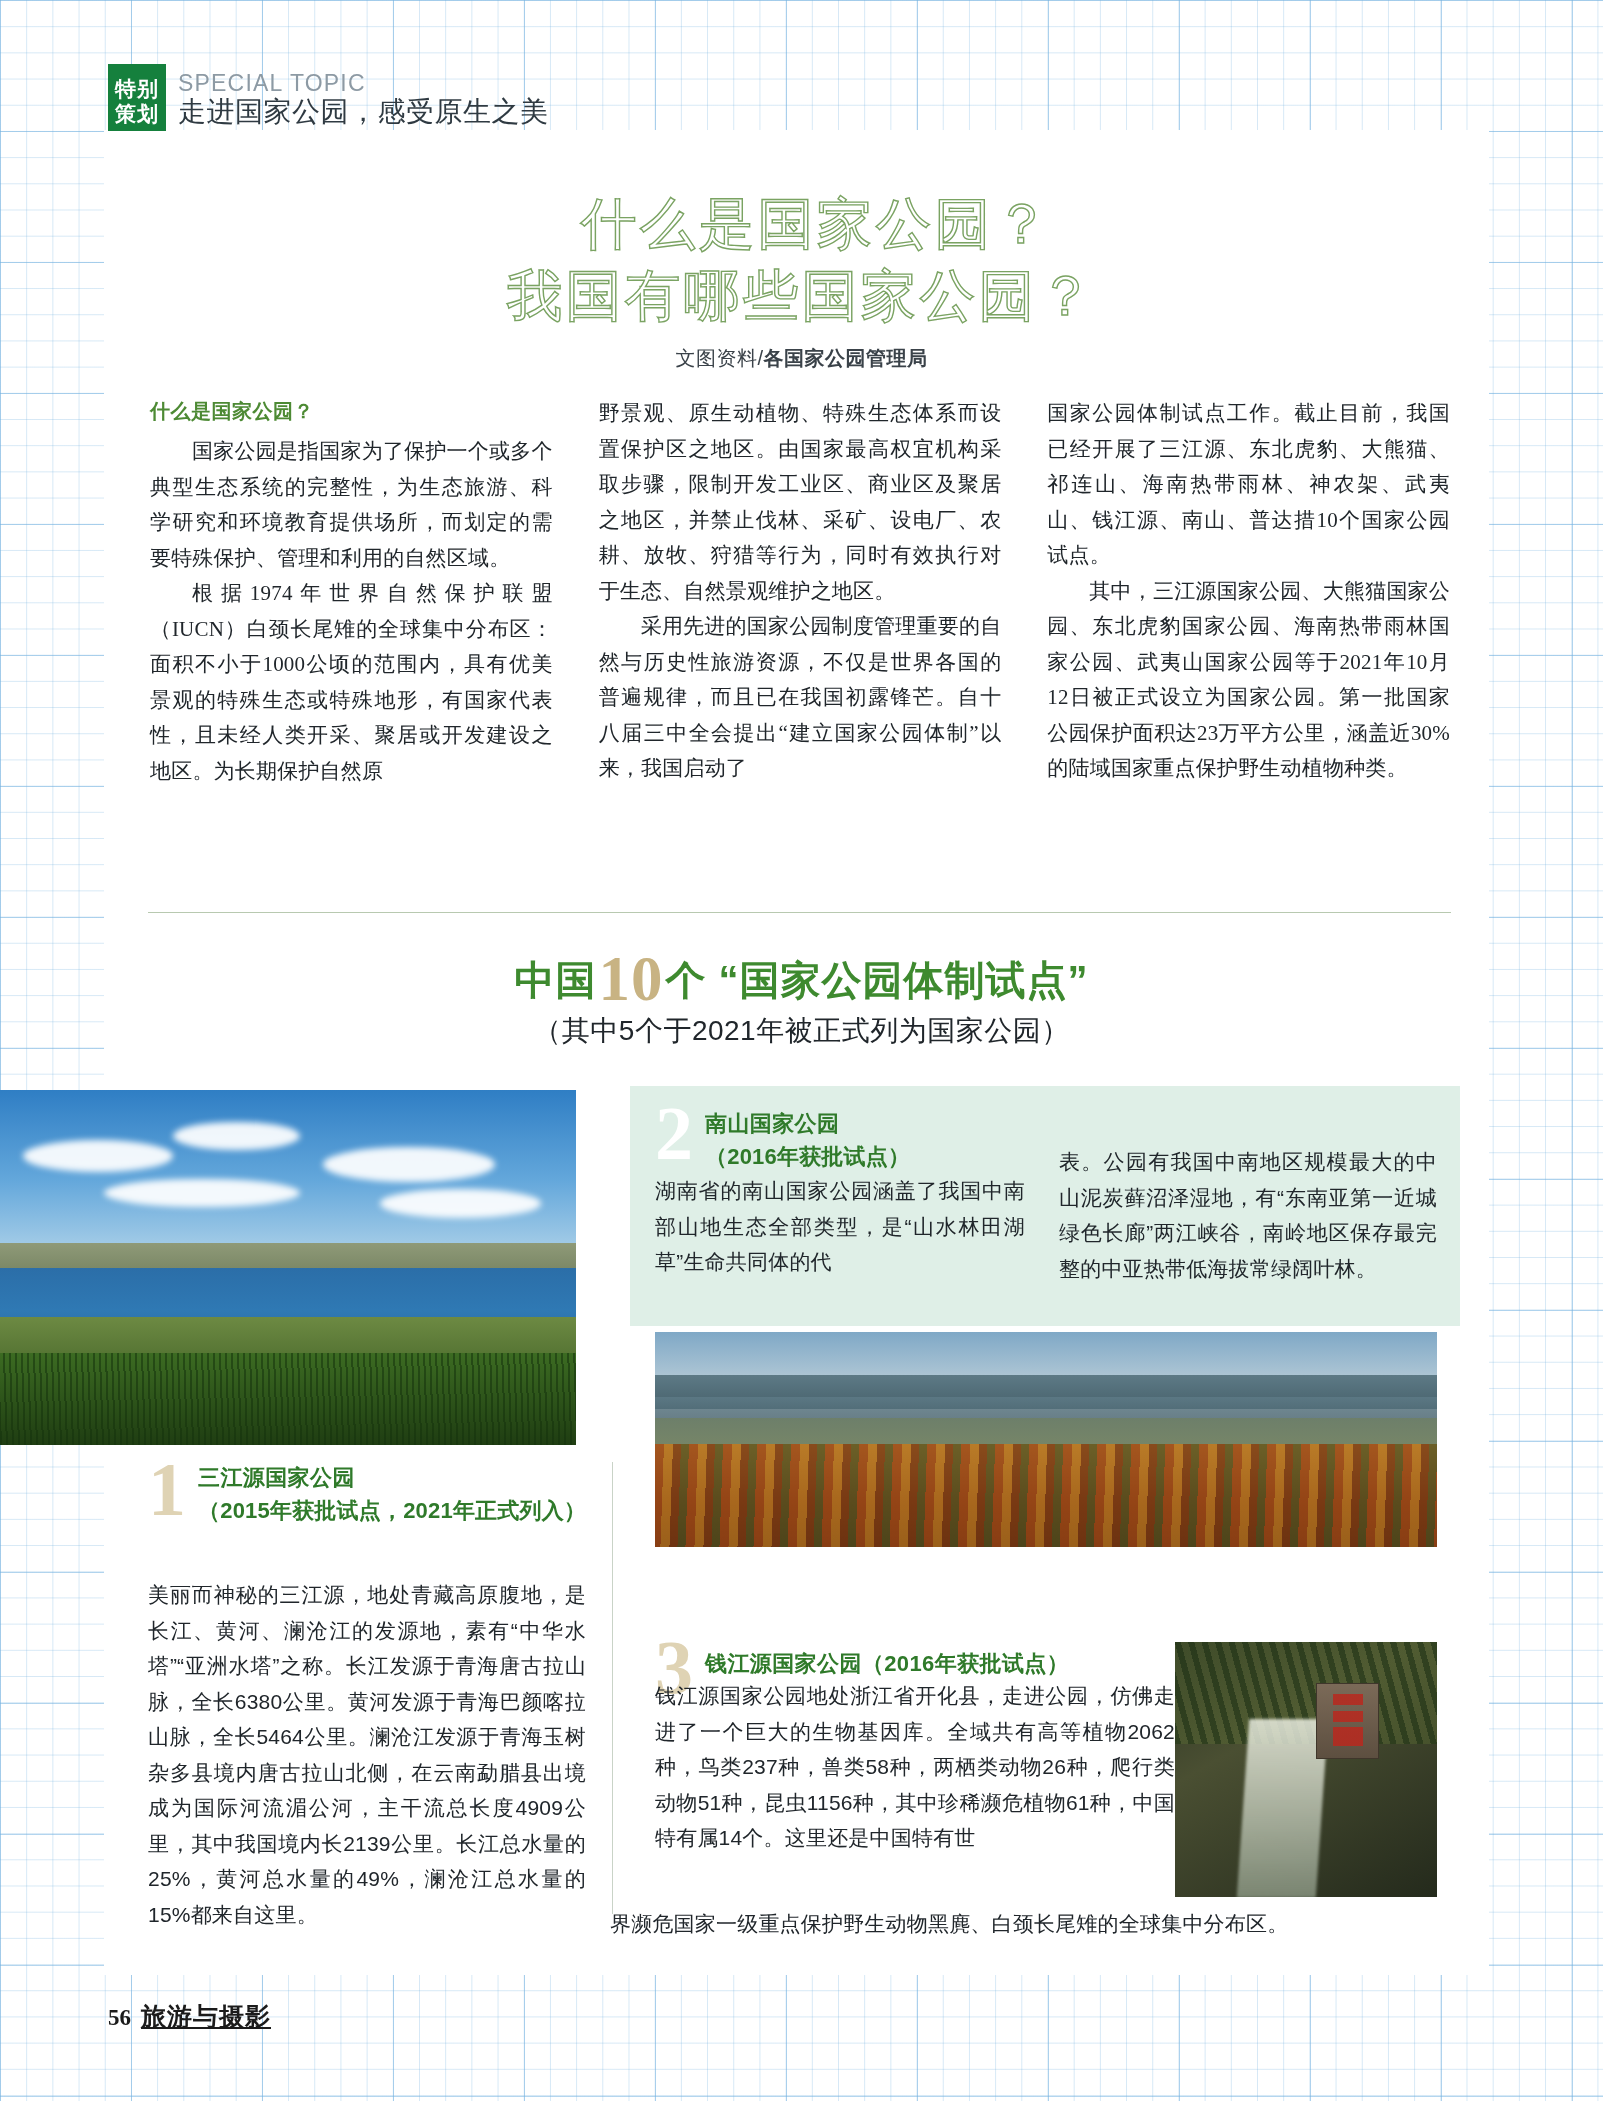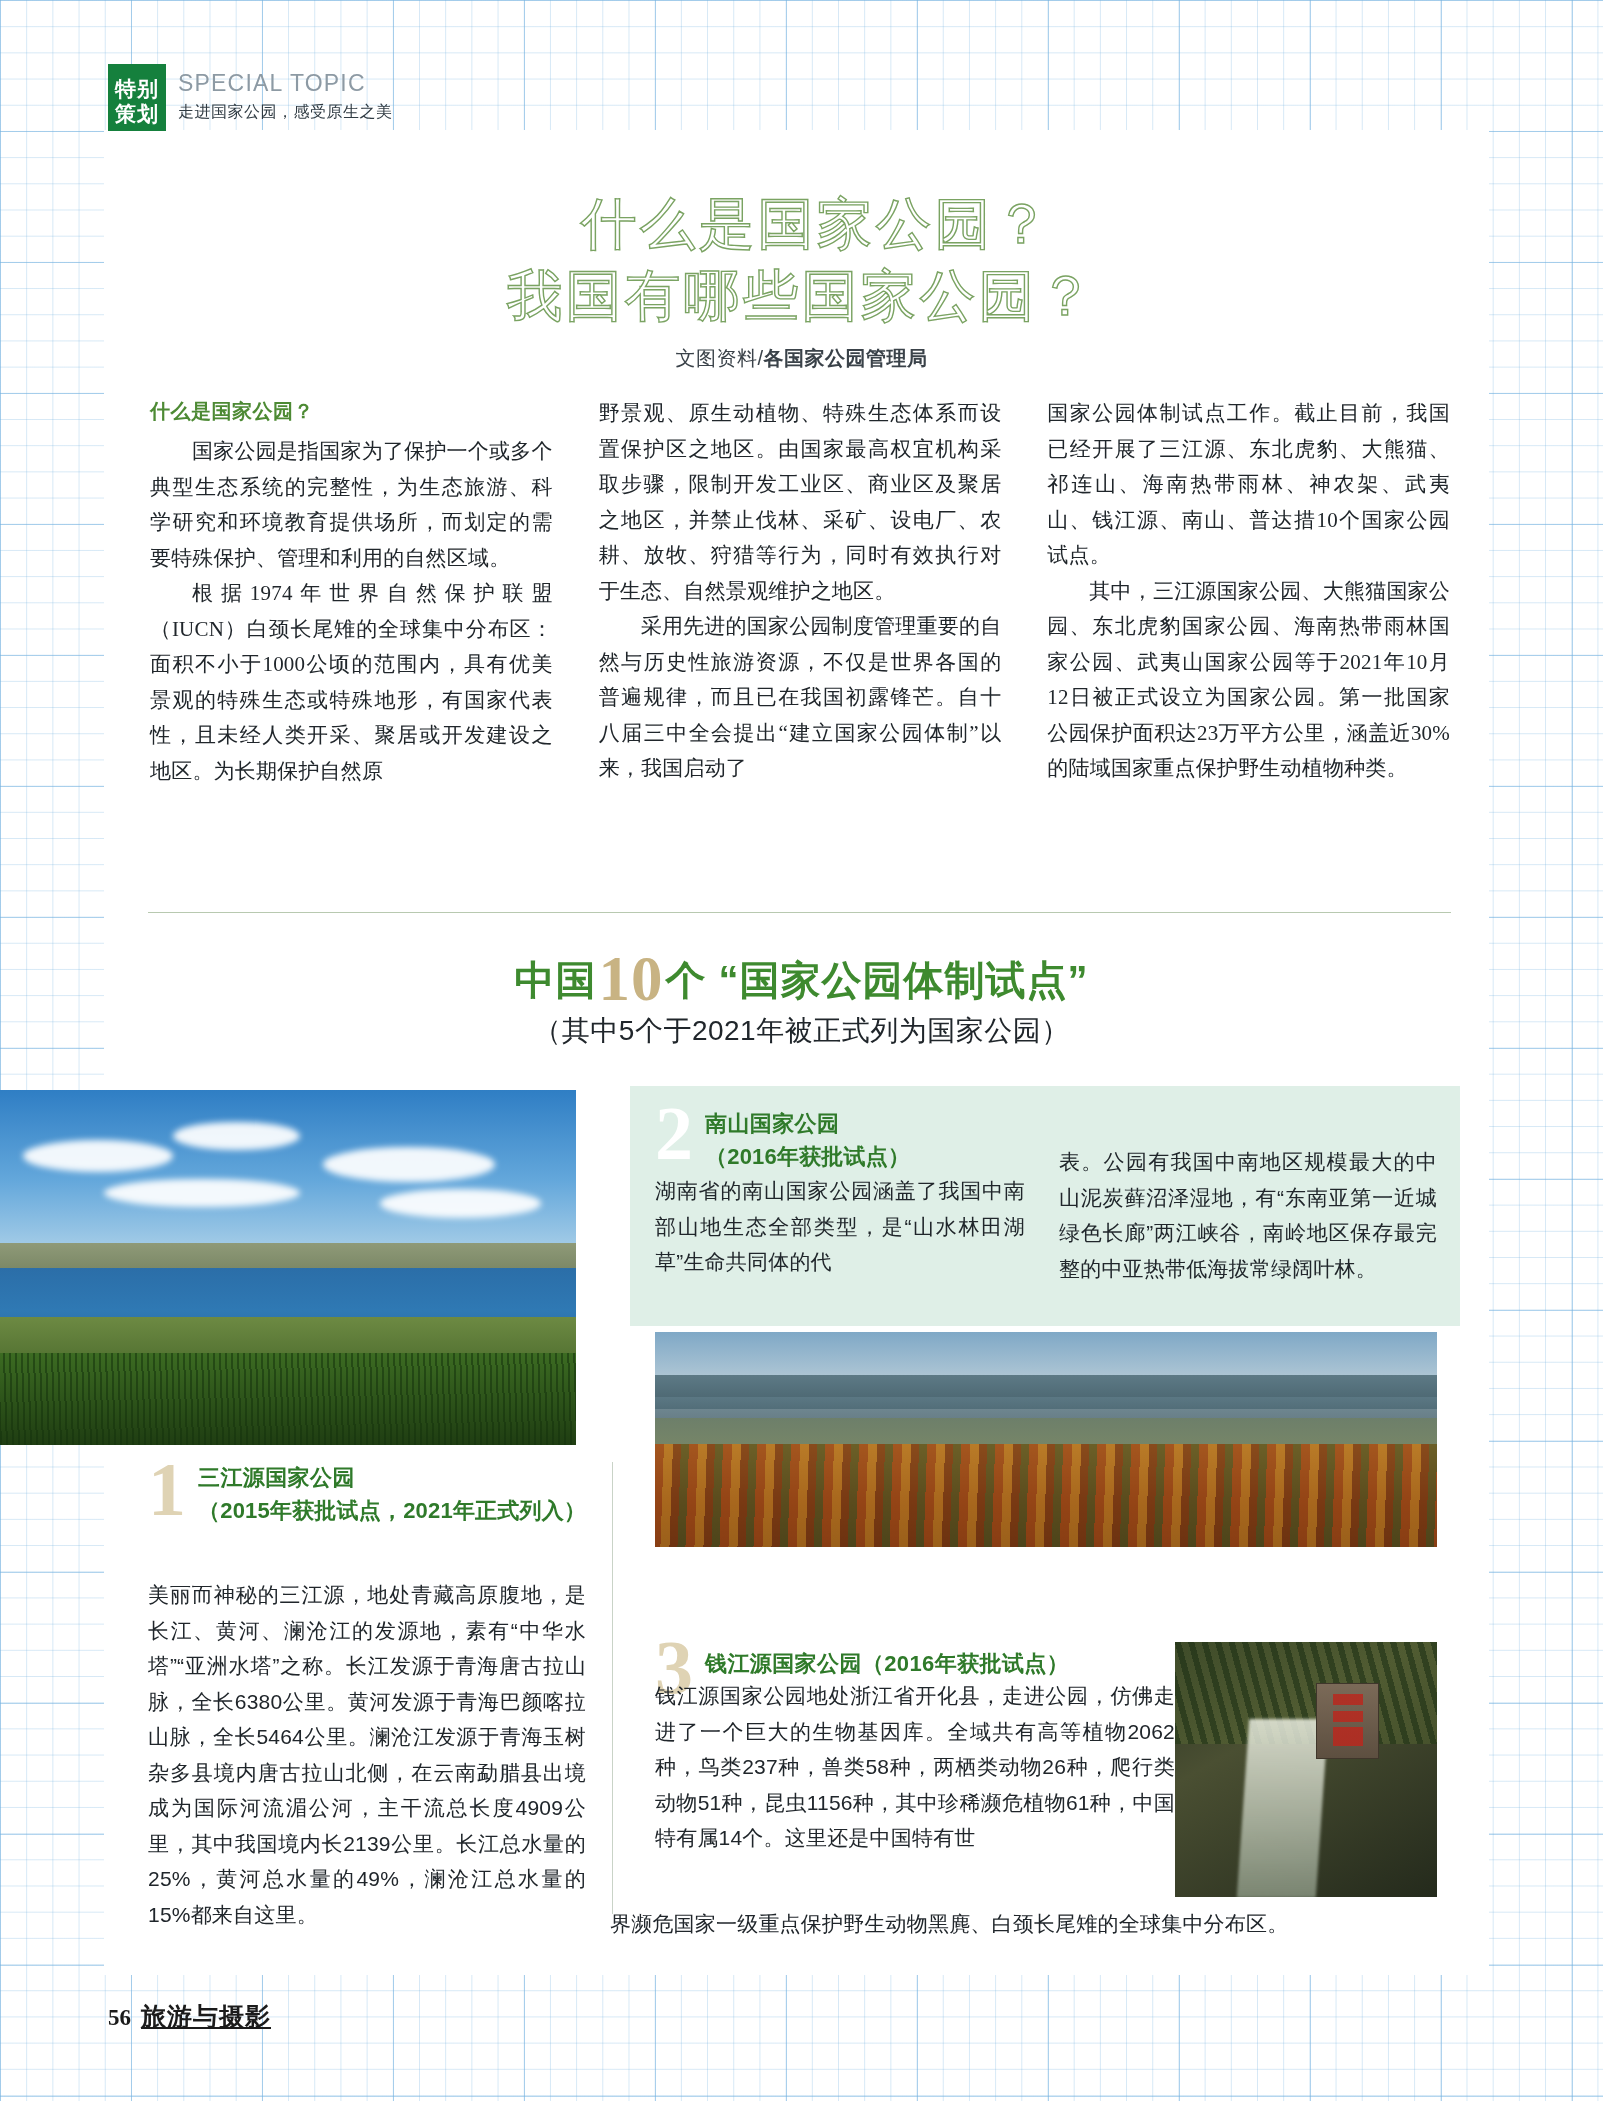--- a/index.html
+++ b/index.html
@@ -70,21 +70,21 @@
     justify-content: center;
   }
   .topic-en {
     font-size: 23px;
     letter-spacing: 1.2px;
     color: #8d9aa4;
     line-height: 28px;
     font-weight: 300;
   }
   .topic-cn {
-    font-size: 16px;
+    font-size: 28px;
     color: #2f3a42;
     line-height: 30px;
     letter-spacing: 0.5px;
   }
 
   
   .headline {
     position: absolute;
     left: 0;
     top: 188px;

